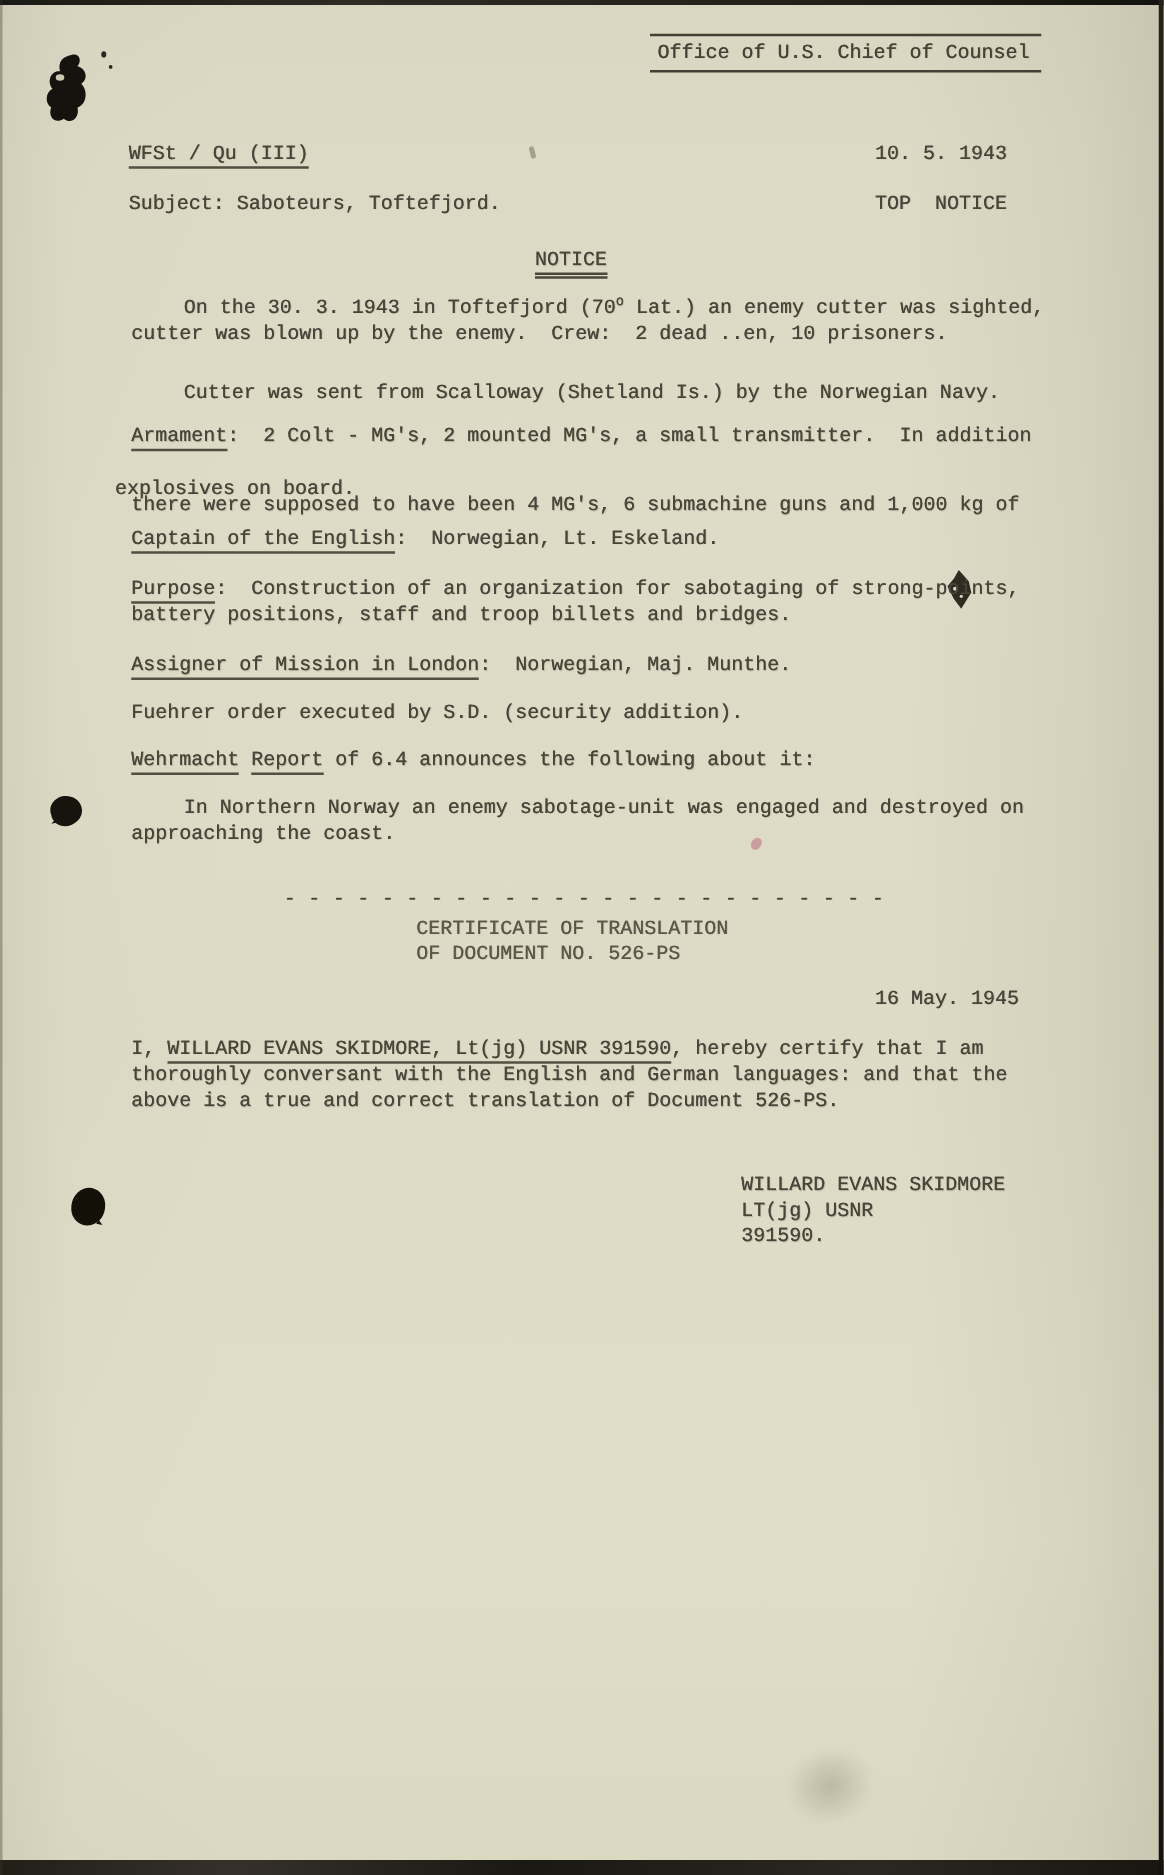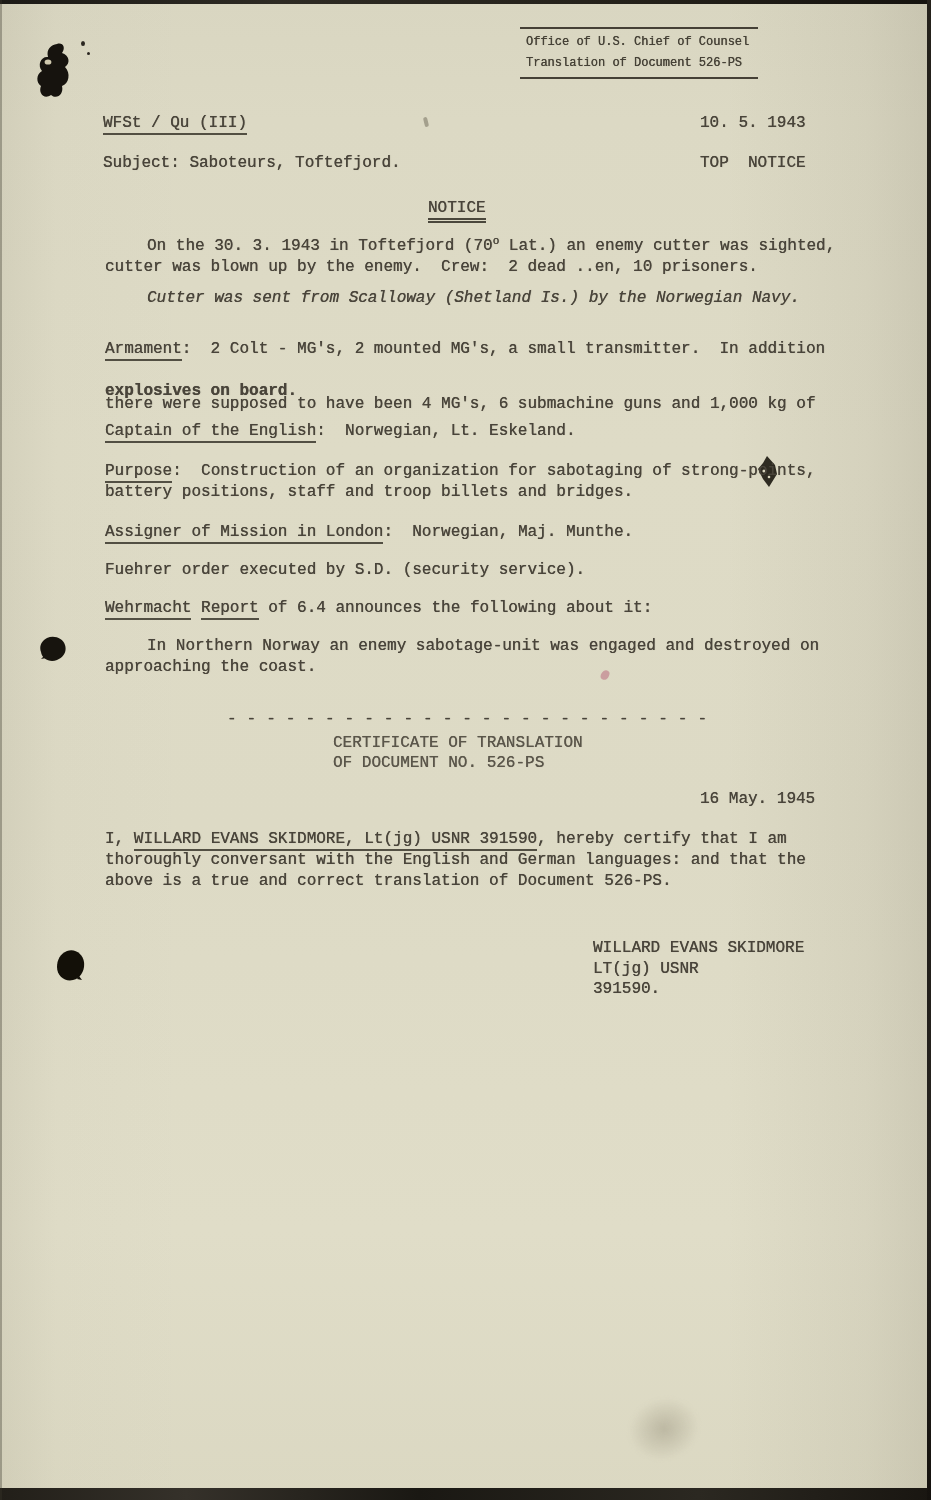--- a/index.html
+++ b/index.html
@@ -40,23 +40,24 @@
   .sup { font-size: 11px; position: relative; top: -6px; }
 
   .header-box {
     position: absolute; left: 520px; top: 27px;
     border-top: 2px solid rgba(52,48,39,0.9);
     border-bottom: 2px solid rgba(52,48,39,0.9);
     padding: 3px 9px 3px 6px;
   }
   .header-box .hline {
     white-space: pre;
-    font-size: 12px; line-height: 21px;
+    font-size: 16px; line-height: 21px;
     color: #454136;
     text-shadow: 0 0 0.5px rgba(69,65,54,0.85), 0.5px 0.4px 0.8px rgba(69,65,54,0.3);
+    text-align: center;
   }
 
   .blot { position: absolute; }
   .speck { position: absolute; background: #2a2620; border-radius: 50%; }
   .pink-speck {
     position: absolute; left: 601px; top: 670px; width: 8px; height: 10px;
     background: #c2848e; opacity: 0.7; border-radius: 60% 40% 55% 45%;
     transform: rotate(20deg);
   }
   .stray-mark {
@@ -110,48 +111,47 @@
       <circle cx="14" cy="22" r="1.3" fill="#d8d4bd"></circle>
     </svg>
   </div>
 
   <div class="pink-speck"></div>
   <div class="stray-mark"></div>
   <div class="bottom-smudge"></div>
 
   <div class="header-box">
     <div class="hline">Office of U.S. Chief of Counsel</div>
-    <div class="hline">Translation of Document 526-PS</div>
   </div>
 
   <div class="line" style="left:103px; top:113px;"><span class="u">WFSt / Qu (III)</span></div>
   <div class="line" style="left:700px; top:113px;">10. 5. 1943</div>
 
   <div class="line" style="left:103px; top:153px;">Subject: Saboteurs, Toftefjord.</div>
   <div class="line" style="left:700px; top:153px;">TOP  NOTICE</div>
 
   <div class="line" style="left:428px; top:198px;"><span class="u2">NOTICE</span></div>
 
   <div class="line" style="left:147px; top:236px;"><span>On the 30. 3. 1943 in Toftefjord (70</span><span class="sup">o</span><span> Lat.) an enemy cutter was sighted,</span></div>
   <div class="line" style="left:105px; top:257px;">cutter was blown up by the enemy.  Crew:  2 dead ..en, 10 prisoners.</div>
 
-  <div class="line" style="left:147px; top:288px;font-style:italic;">Cutter was sent from Scalloway (Shetland Is.) by the Norwegian Navy.</div>
+  <div class="line" style="left:147px; top:304px;">Cutter was sent from Scalloway (Shetland Is.) by the Norwegian Navy.</div>
 
   <div class="line" style="left:105px; top:339px;"><span class="u">Armament</span><span>:  2 Colt - MG's, 2 mounted MG's, a small transmitter.  In addition</span></div>
   <div class="line" style="left:105px; top:360px;margin-top:34px;">there were supposed to have been 4 MG's, 6 submachine guns and 1,000 kg of</div>
-  <div class="line" style="left:105px; top:381px;font-weight:bold;">explosives on board.</div>
+  <div class="line" style="left:92px; top:381px;">explosives on board.</div>
 
   <div class="line" style="left:105px; top:421px;"><span class="u">Captain of the English</span><span>:  Norwegian, Lt. Eskeland.</span></div>
 
   <div class="line" style="left:105px; top:461px;"><span class="u">Purpose</span><span>:  Construction of an organization for sabotaging of strong-points,</span></div>
   <div class="line" style="left:105px; top:522px;"><span class="u">Assigner of Mission in London</span><span>:  Norwegian, Maj. Munthe.</span></div>
 
   <div class="line" style="left:105px; top:482px;">battery positions, staff and troop billets and bridges.</div>
 
-  <div class="line" style="left:105px; top:560px;">Fuehrer order executed by S.D. (security service).</div>
+  <div class="line" style="left:105px; top:560px;">Fuehrer order executed by S.D. (security addition).</div>
 
   <div class="line" style="left:105px; top:598px;"><span class="u">Wehrmacht</span><span> </span><span class="u">Report</span><span> of 6.4 announces the following about it:</span></div>
 
   <div class="line" style="left:147px; top:636px;">In Northern Norway an enemy sabotage-unit was engaged and destroyed on</div>
   <div class="line" style="left:105px; top:657px;">approaching the coast.</div>
 
   <div class="line" style="left:227px; top:709px; letter-spacing:0.2px;">- - - - - - - - - - - - - - - - - - - - - - - - -</div>
 
   <div class="line faded" style="left:333px; top:733px;">CERTIFICATE OF TRANSLATION</div>
   <div class="line faded" style="left:333px; top:753px;">OF DOCUMENT NO. 526-PS</div>

